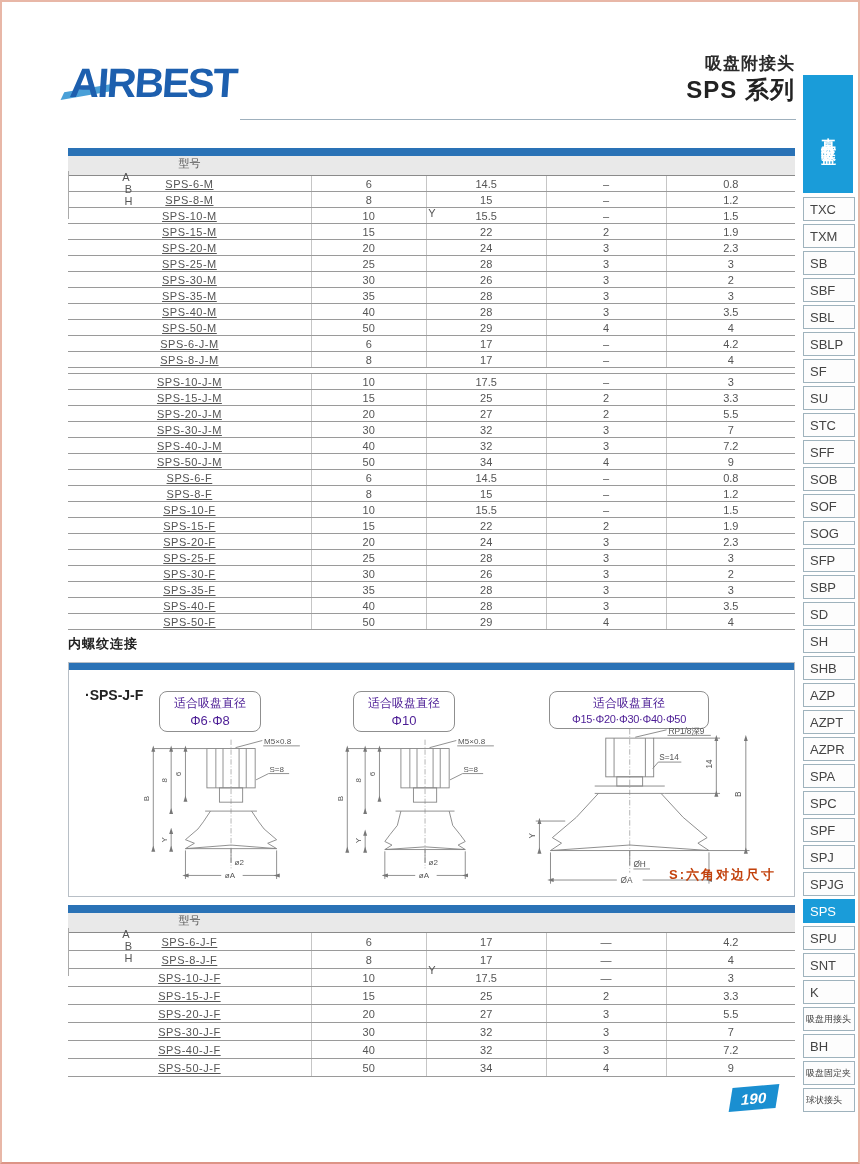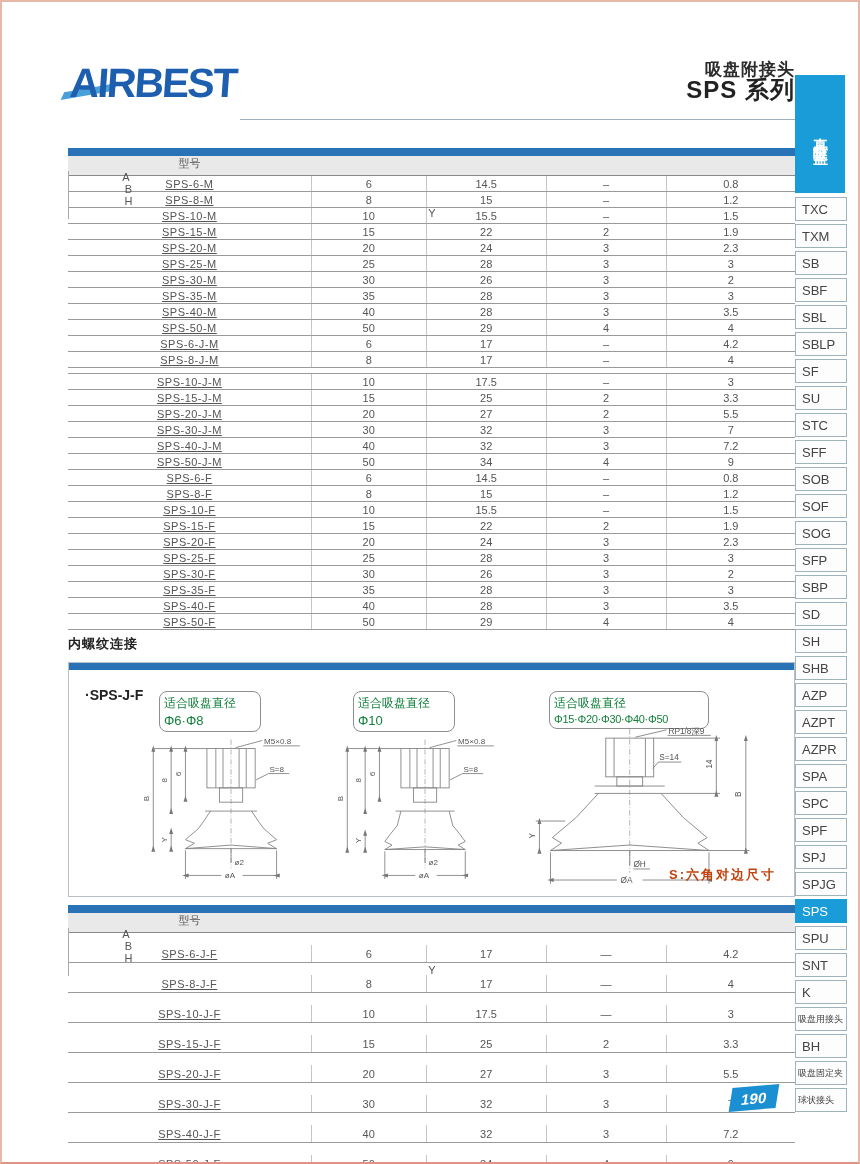--- a/index.html
+++ b/index.html
@@ -5,47 +5,47 @@
   html,body{margin:0;padding:0;background:#fff;}
   .page{position:relative;width:856px;height:1160px;border:2px solid #e8b7a7;border-bottom-color:#dd9486;
         background:#fff;font-family:"Liberation Sans",sans-serif;overflow:hidden;}
 
   
   .logo{position:absolute;left:68px;top:58px;width:190px;height:54px;}
   .logo-swoosh{position:absolute;left:-8px;top:28px;width:54px;height:7px;background:#4aa0d8;
                transform:rotate(-10deg) skewX(-35deg);}
   .logo-text{position:relative;font-size:41px;font-weight:bold;color:#1d5fae;letter-spacing:-2px;
              display:inline-block;transform:skewX(-4deg);}
-  .hdr-sub{position:absolute;top:50px;left:66px;width:727px;text-align:right;font-size:17px;font-weight:bold;color:#2b2b2b;letter-spacing:1px;margin-top:6px;}
+  .hdr-sub{position:absolute;top:50px;left:66px;width:727px;text-align:right;font-size:17px;font-weight:bold;color:#2b2b2b;letter-spacing:1px;}
   .hdr-title{position:absolute;top:72px;left:66px;width:727px;text-align:right;font-size:24px;font-weight:bold;color:#222;letter-spacing:1px;}
   .hdr-line{position:absolute;top:117px;left:238px;width:556px;height:1px;background:#9fb0bd;}
 
   
   .dtable{position:absolute;width:727px;left:66px;}
   #table1{top:146px;}
   #table2{top:903px;}
   .tbar{height:8px;background:#2a72b6;}
   .thead{display:flex;height:19px;background:#e9e9e9;border-bottom:1px solid #8a8a8a;align-items:stretch;flex-direction:column;}
   .cell{display:flex;align-items:center;justify-content:center;font-size:11px;color:#555;box-sizing:border-box;}
   .hcell{color:#555;}
   .c0{width:33.4%;}.c1{width:15.8%;}.c2{width:16.5%;}.c3{width:16.5%;}.c4{flex:1;}
   .c1,.c2,.c3,.c4{border-left:1px solid #c6c6c6;}
   .thead .c1,.thead .c2,.thead .c3,.thead .c4{border-left:1px solid #aaa;}
   .trow{display:flex;border-bottom:1px solid #9a9a9a;}
   #table1 .trow{height:15px;}
-  #table2 .trow{height:17px;margin-top:12px;}
+  #table2 .trow{height:17px;}
   .model{letter-spacing:.5px;text-decoration:underline;}
   .tgap{height:5px;border-bottom:1px solid #9a9a9a;}
 
   
   .section-heading{position:absolute;top:633px;left:66px;font-size:13px;font-weight:bold;color:#222;letter-spacing:1px;}
   .diagram-box{position:absolute;top:660px;left:66px;width:727px;height:235px;border:1px solid #b8bfc6;background:#fff;box-sizing:border-box;}
   .diagram-bar{position:absolute;top:0;left:0;right:0;height:7px;background:#2a72b6;}
   .sps-label{position:absolute;left:16px;top:24px;font-size:14px;font-weight:bold;color:#222;}
-  .fit-box{position:absolute;border:1px solid #8f8f8f;border-radius:8px;color:#15803d;background:#fff;padding:3px 4px;box-sizing:border-box;}
+  .fit-box{position:absolute;border:1px solid #8f8f8f;border-radius:8px;text-align:center;color:#4c1d95;background:#fff;padding:3px 4px;box-sizing:border-box;}
   .fit-box .l1{font-size:12px;display:block;}
   .fit-box .l2{font-size:13px;display:block;margin-top:1px;}
   #fit1{left:90px;top:28px;width:102px;}
   #fit2{left:284px;top:28px;width:102px;}
   #fit3{left:480px;top:28px;width:160px;}
   #fit3 .l2{font-size:11px;letter-spacing:-0.3px;}
   .dia{position:absolute;}
   #dia1{left:70px;top:70px;}
   #dia2{left:264px;top:70px;}
   #dia3{left:452px;top:62px;}
@@ -53,21 +53,21 @@
   .dl{stroke:#858585;stroke-width:1;fill:none;}
   .dc{stroke:#9a9a9a;stroke-width:0.8;fill:none;stroke-dasharray:6 2 1 2;}
   .dt{fill:#555;font-size:9px;font-family:"Liberation Sans",sans-serif;}
 
   
   .page-badge{position:absolute;left:729px;top:1084px;width:46px;height:24px;background:#1a8fd1;color:#fff;
               font-weight:bold;font-size:15px;display:flex;align-items:center;justify-content:center;
               transform:skewX(-14deg) rotate(-5deg);}
 
   
-  .sidebar{position:absolute;top:0;right:8px;width:57px;height:100%;text-decoration:underline;}
+  .sidebar{position:absolute;top:0;right:0;width:57px;height:100%;text-decoration:underline;}
   .v-tab{position:absolute;top:73px;left:2px;width:50px;height:118px;background:#1a9cd9;color:#fff;
          display:flex;align-items:center;justify-content:center;writing-mode:vertical-rl;text-orientation:upright;
          font-weight:bold;font-size:15px;letter-spacing:4px;}
   .sb-items{position:absolute;top:195px;left:2px;width:52px;display:flex;flex-direction:column;gap:3px;}
   .sb-item{height:24px;flex:0 0 24px;background:#fdfdfd;border:1px solid #9fb3bd;color:#444;font-size:13px;
            display:flex;align-items:center;padding-left:6px;box-sizing:border-box;}
   .sb-item.active{background:#1a9cd9;color:#fff;border-color:#1a9cd9;}
   .sb-item.small{font-size:9px;padding-left:2px;letter-spacing:0;}
 </style>
 </head>

